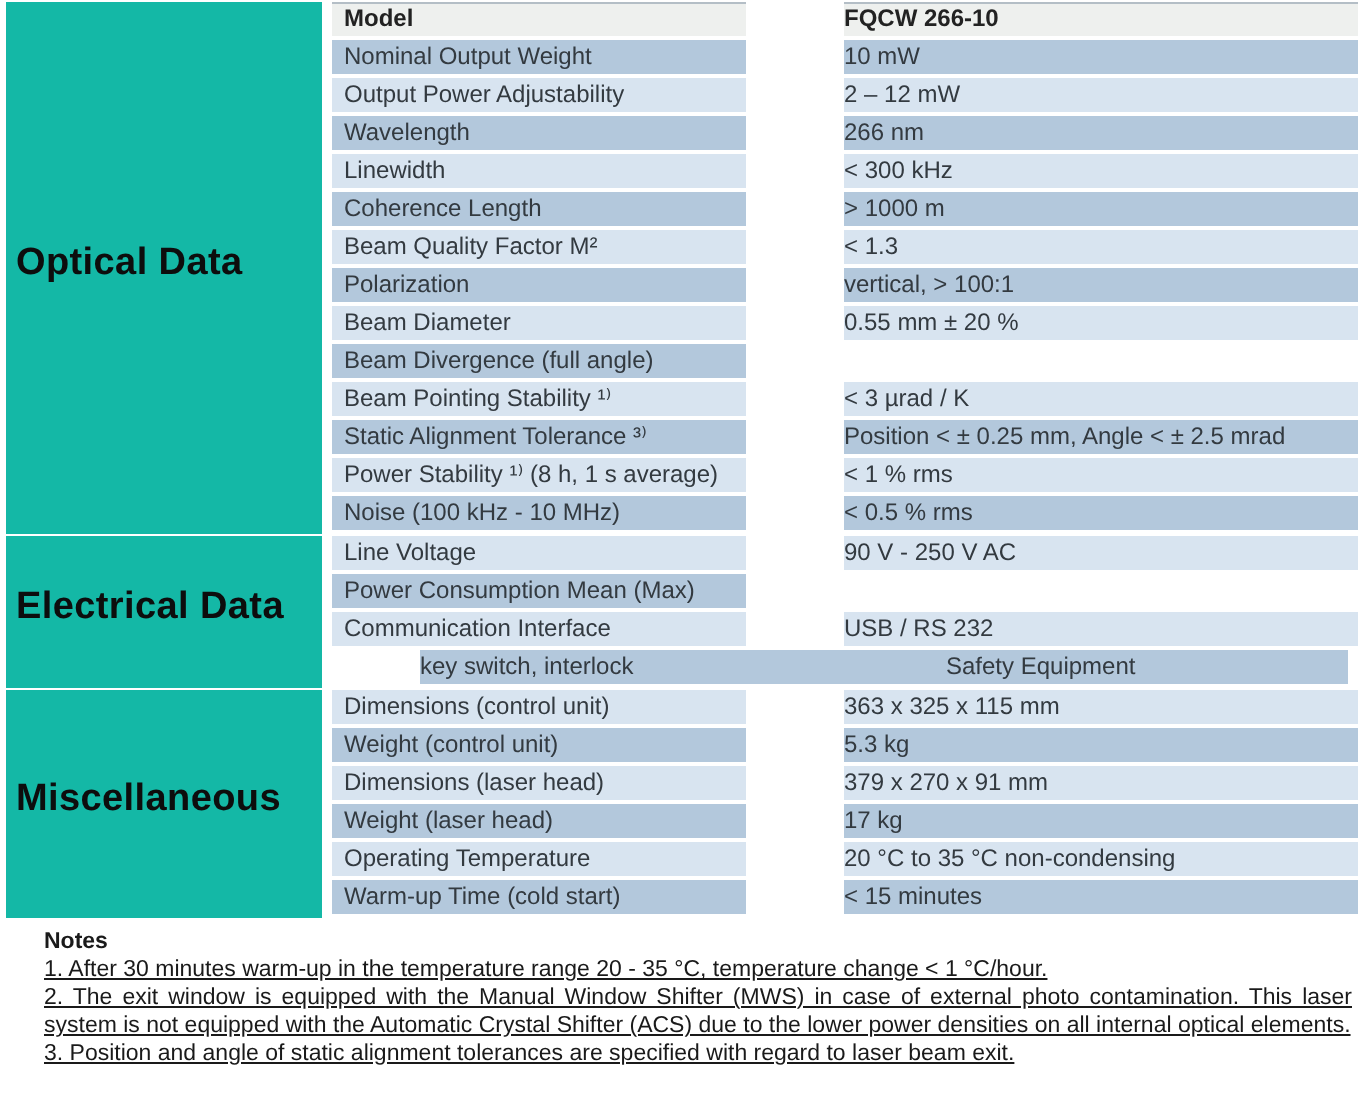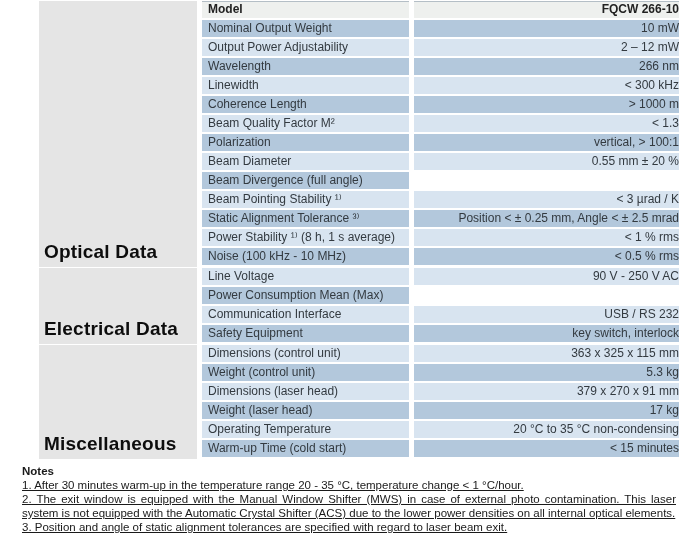--- a/index.html
+++ b/index.html
@@ -10,22 +10,22 @@
     overflow:hidden;
   }
   .page { padding:1px 3px 0 3px; }
 
   .spec-table { width:676px; }
 
   .section { display:flex; margin-bottom:1px; }
   .left-panel {
     width:158px; min-width:158px;
     margin-right:5px;
-    background:#e5e5e5;
-    display:flex; align-items:flex-end;margin-left:36px;
+    background:#14b8a6;
+    display:flex; align-items:center;
   }
   .section-label {
     font-weight:bold;
     font-size:19px;
     color:#0d0d0d;
     padding:0 0 4px 5px;
     white-space:nowrap;
     letter-spacing:0.2px;
   }
   .rows { flex:1; display:flex; flex-direction:column; }
@@ -44,22 +44,22 @@
 
   .cell { background:var(--bg); }
   .cell.param {
     width:201px; min-width:201px;
     padding-left:6px;
     margin-right:5px;
     white-space:nowrap; overflow:hidden;
   }
   .cell.value {
     flex:1;
-    text-align:right;
-    white-space:nowrap; overflow:hidden;
+    text-align:left;
+    white-space:nowrap; overflow:hidden;margin-left:44px;
   }
 
   .notes {
     margin:5px 3px 0 19px;
     font-size:11.5px;
     line-height:14px;
     color:#1a1a1a;
   }
   .notes-heading { font-weight:bold; }
   .note { margin:0;text-decoration:underline; }
@@ -145,22 +145,22 @@
           <div class="cell value">90 V - 250 V AC</div>
         </div>
         <div class="row">
           <div class="cell param">Power Consumption Mean (Max)</div>
         </div>
         <div class="row">
           <div class="cell param">Communication Interface</div>
           <div class="cell value">USB / RS 232</div>
         </div>
         <div class="row">
+          <div class="cell value">key switch, interlock</div>
           <div class="cell param">Safety Equipment</div>
-          <div class="cell value">key switch, interlock</div>
         </div>
       </div>
     </div>
 
     <div class="section">
       <div class="left-panel">
         <span class="section-label">Miscellaneous</span>
       </div>
       <div class="rows">
         <div class="row">

